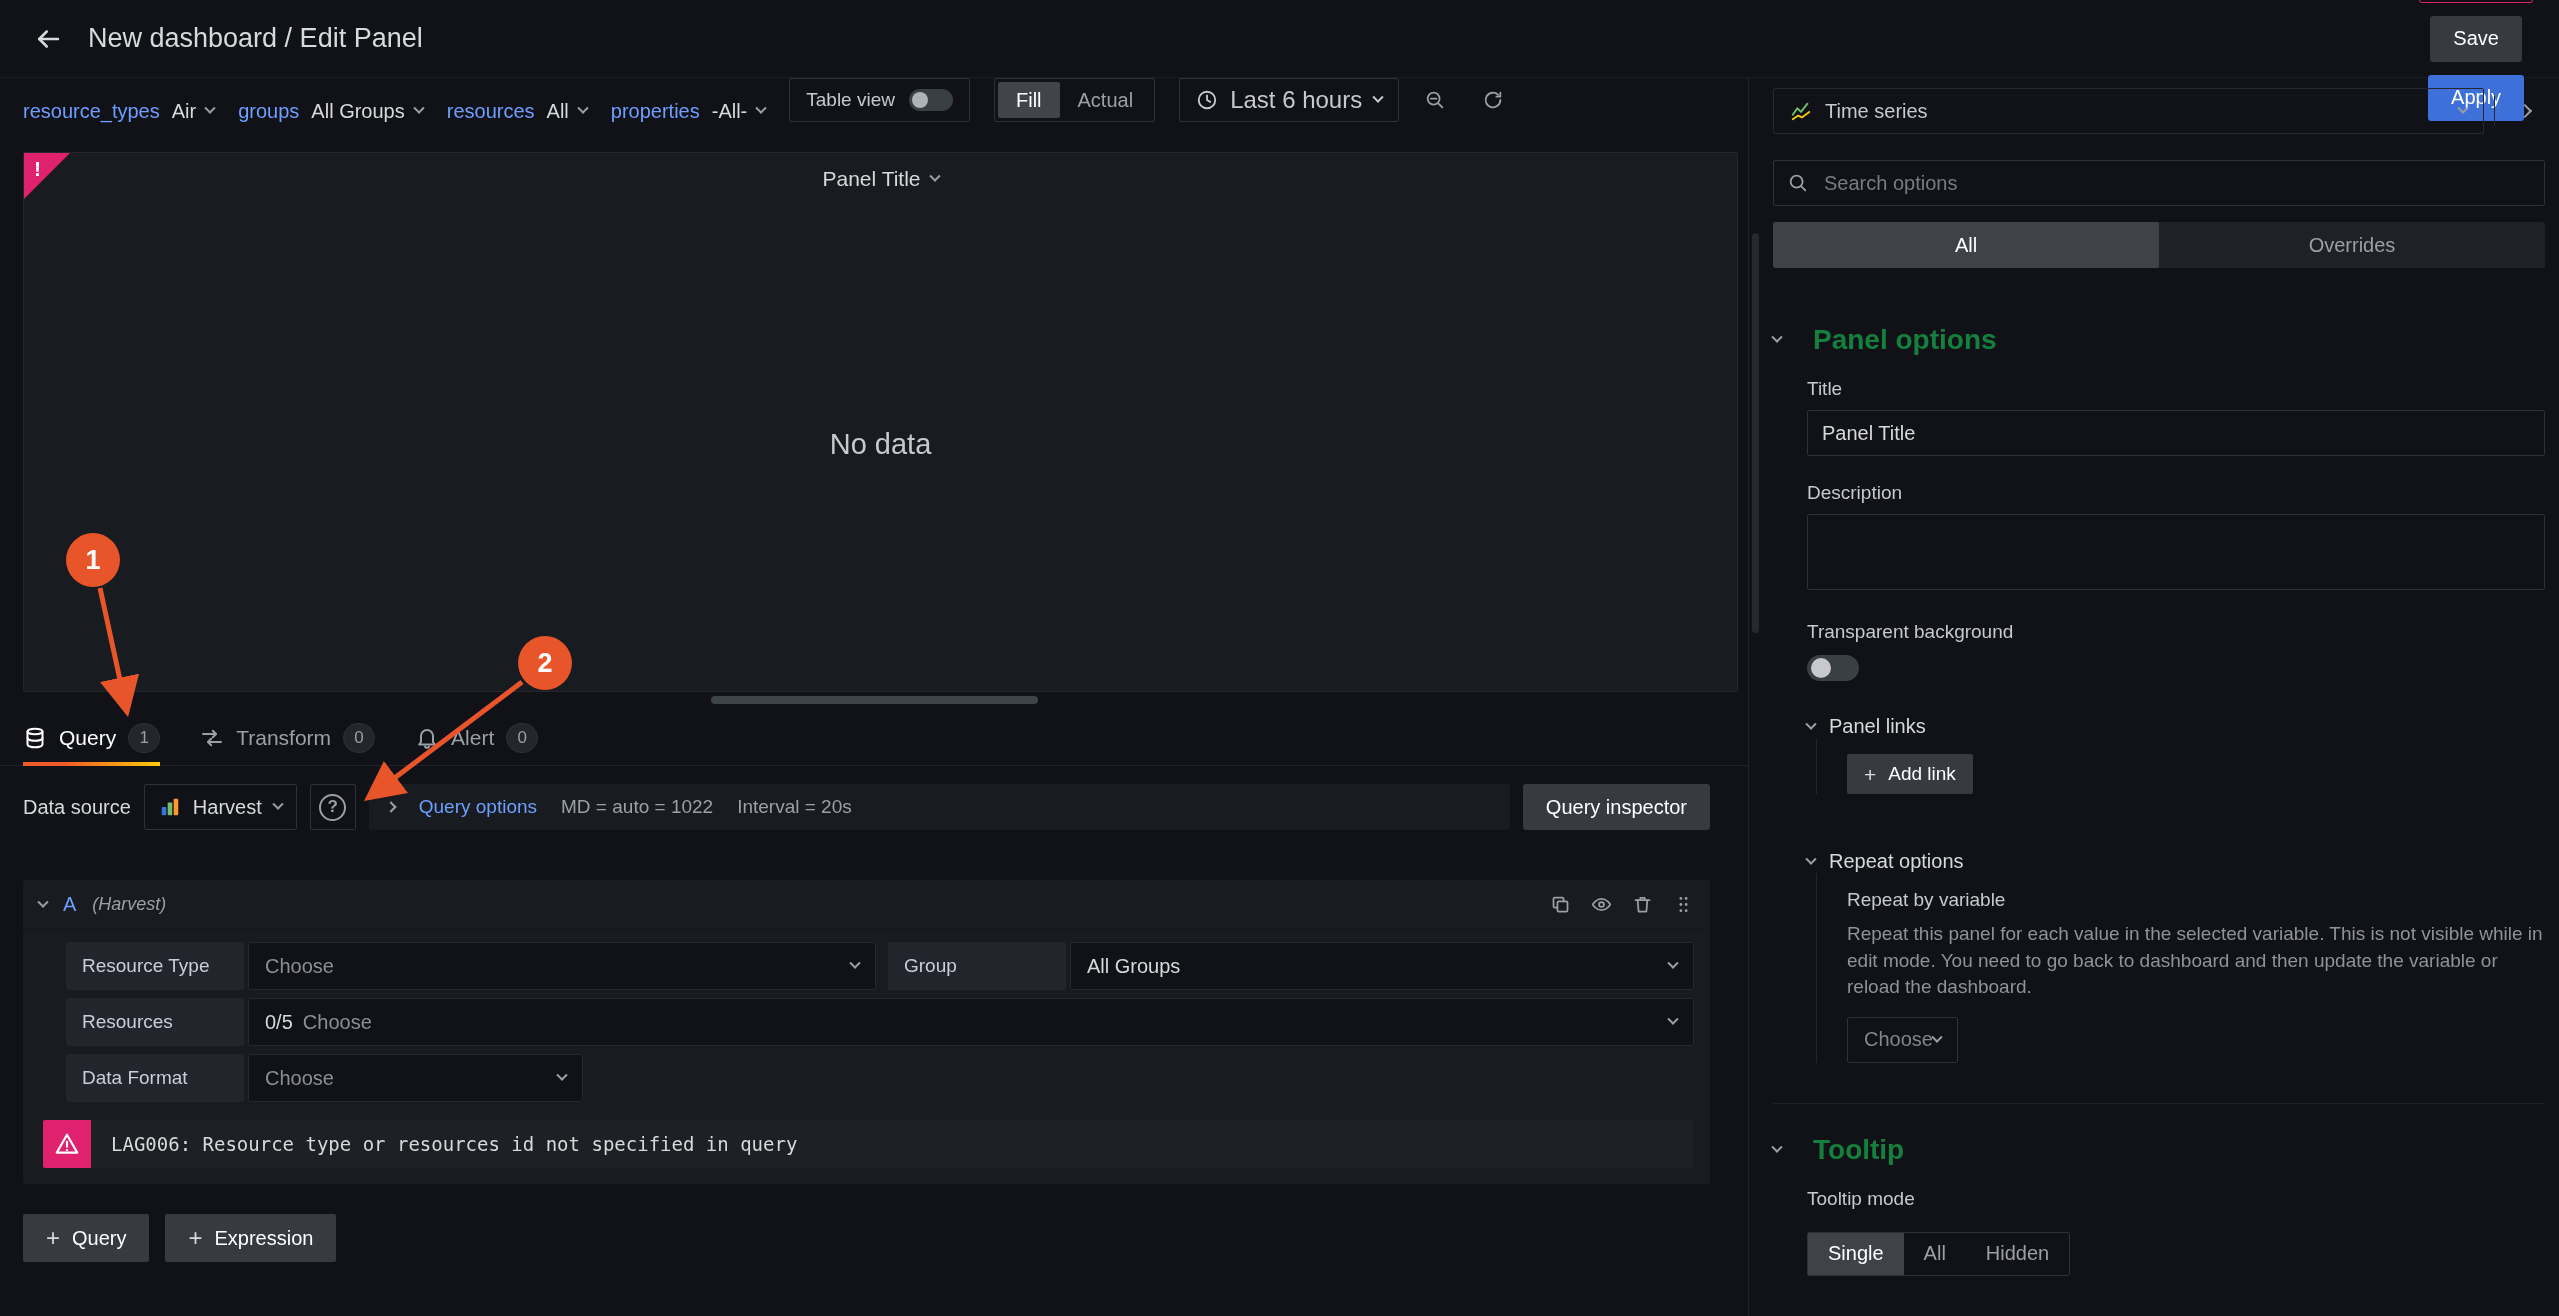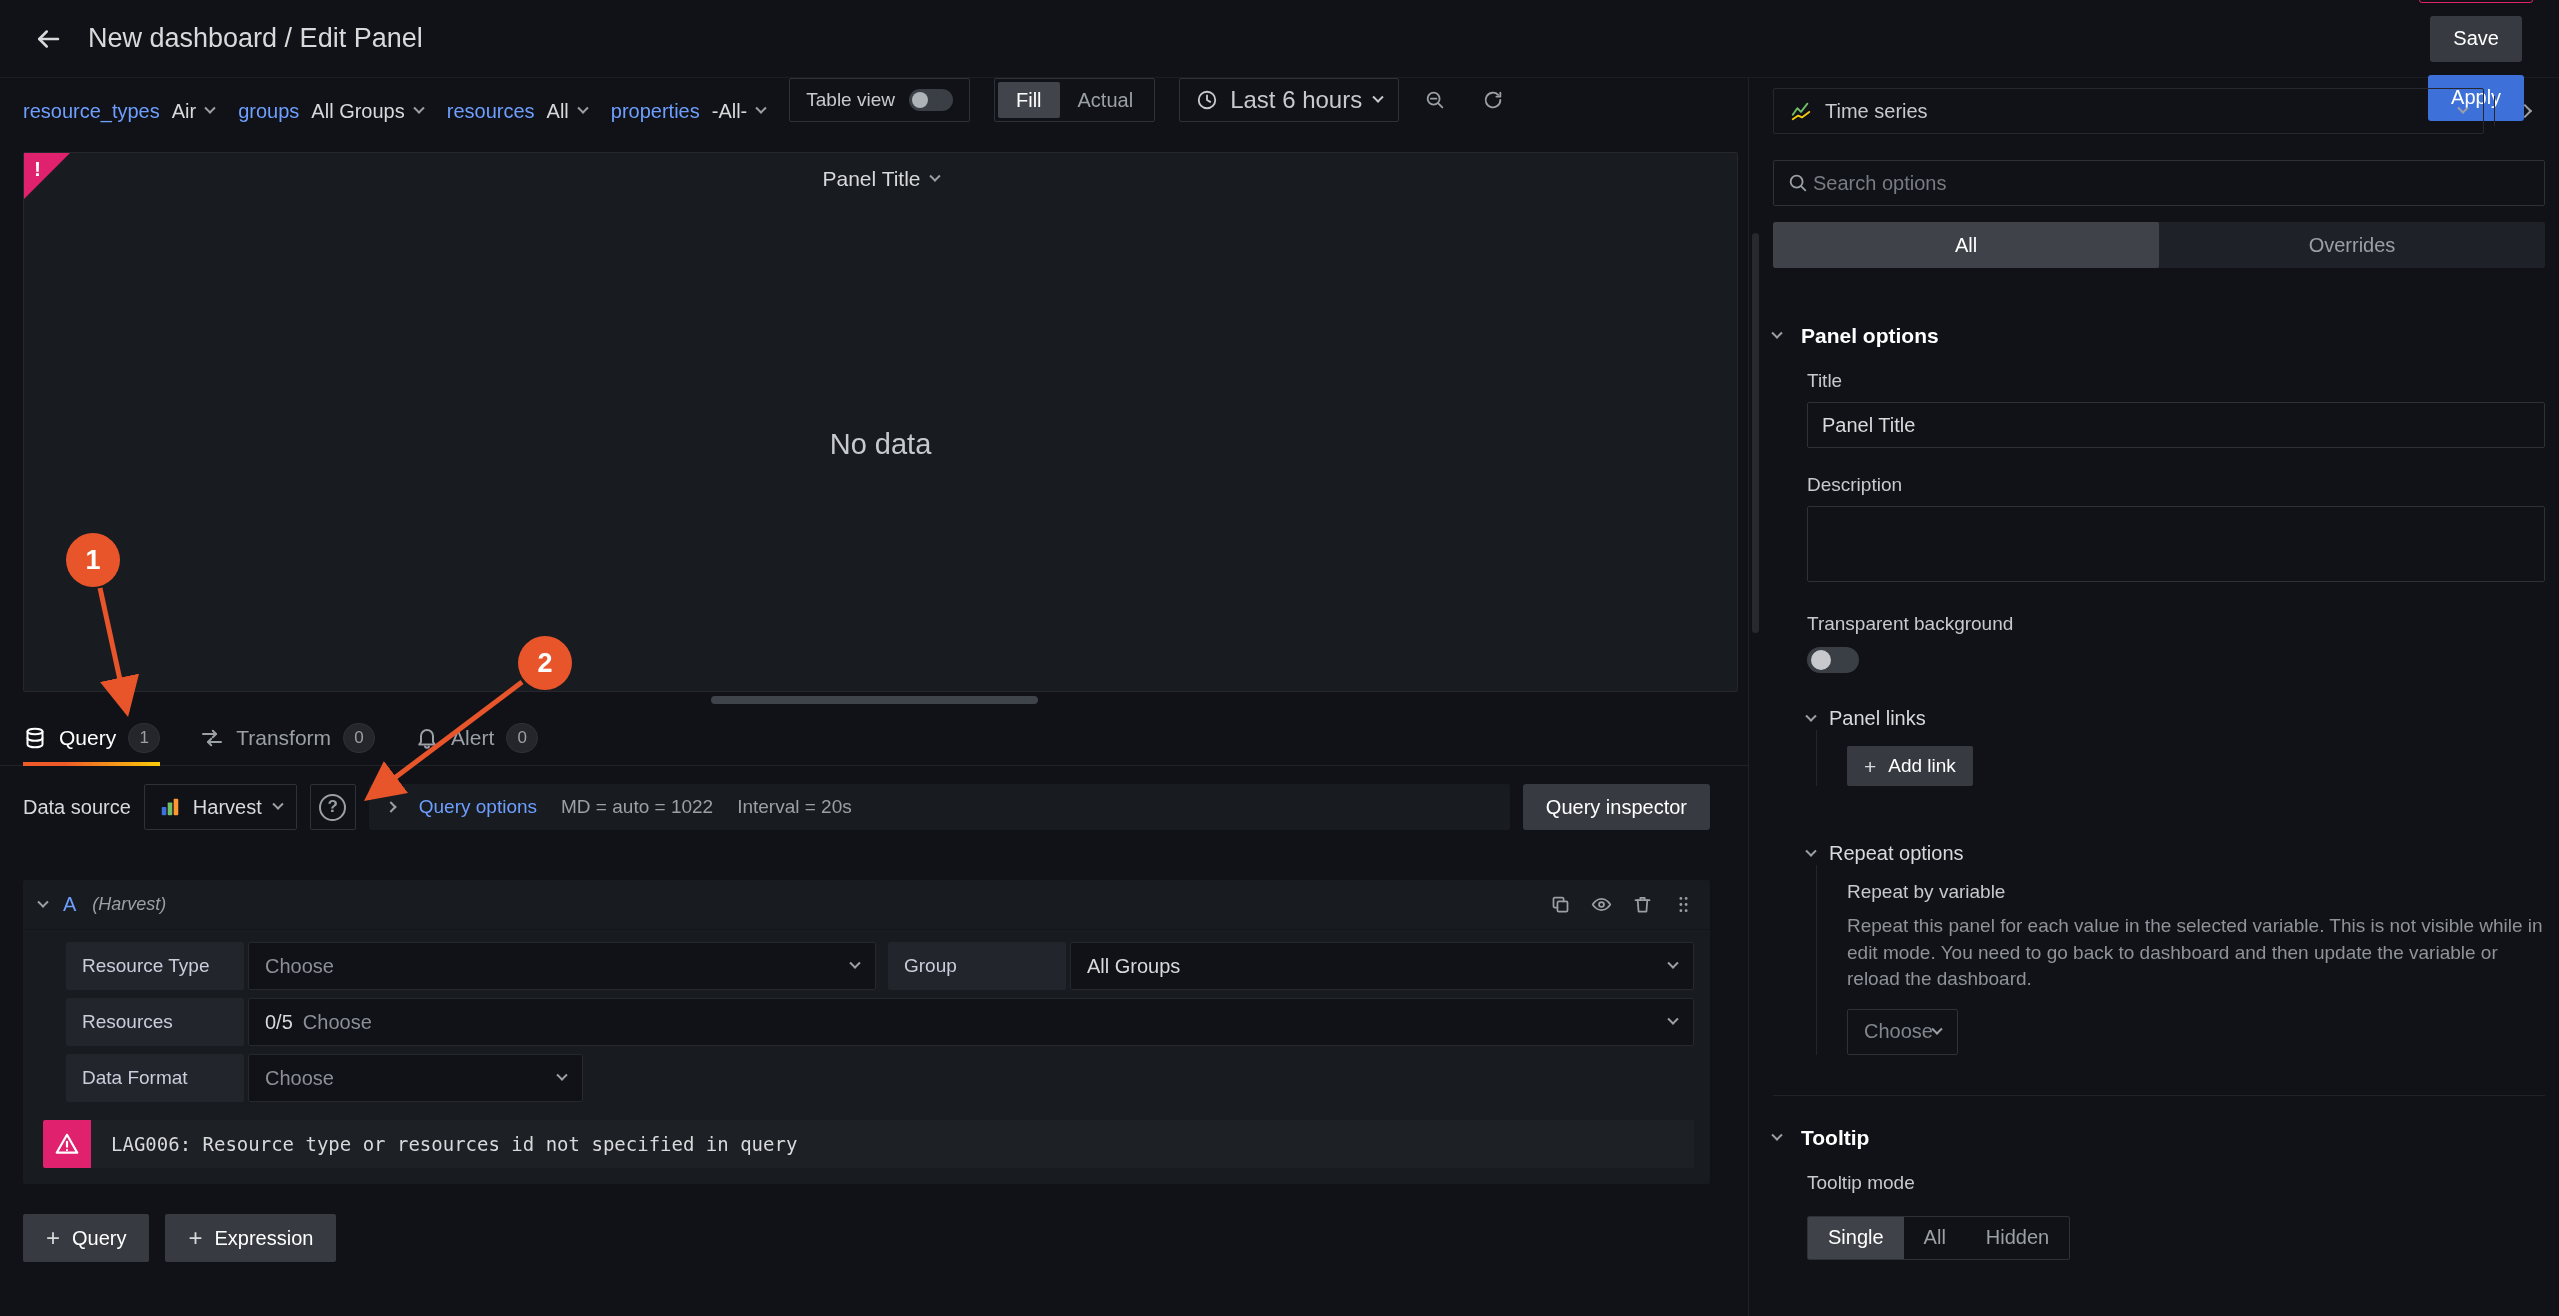--- a/index.html
+++ b/index.html
@@ -112,29 +112,29 @@
 
   
   .sb-scrollbar { position:absolute; left:3px; top:155px; width:7px; height:400px; border-radius:4px; background:#26292e; }
   .viz-row { margin-top:10px; display:flex; align-items:center; }
   .viz-picker { flex:1; height:46px; border:1px solid #26282e; border-radius:2px; display:flex; align-items:center; gap:13px; padding:0 16px; color:#c7c9cc; font-size:20px; }
   .viz-picker .chev { margin-left:auto; color:#9aa0a6; }
   .vdiv { width:1px; height:30px; background:#26282e; margin:0 10px; }
   .collapse-btn { width:40px; height:46px; display:flex; align-items:center; justify-content:center; color:#9aa0a6; }
   .search-row { margin-top:26px; position:relative; }
   .search-row .i { position:absolute; left:14px; top:12px; color:#9aa0a6; }
-  .search-input { width:100%; height:46px; background:#111217; border:1px solid #2c3235; border-radius:2px; color:#c7c9cc; font-size:20px; padding:0 16px 0 39px; outline:none; }
+  .search-input { width:100%; height:46px; background:#111217; border:1px solid #2c3235; border-radius:2px; color:#c7c9cc; font-size:20px; padding:0 16px 0 50px; outline:none; }
   .search-input::placeholder { color:#777c84; }
   .ov-tabs { margin-top:16px; display:flex; height:46px; background:#1f2128; border-radius:2px; overflow:hidden; }
   .ov-tab { flex:1; display:flex; align-items:center; justify-content:center; font-size:20px; color:#9aa0a6; }
   .ov-tab.active { background:#3f4248; color:#ffffff; border-radius:2px; }
 
   .section { margin-top:56px; }
   .section.divided { border-top:1px solid #202226; padding-top:30px; margin-top:40px; }
-  .section-header { display:flex; align-items:center; gap:20px; font-size:21px; font-weight:600; color:#ffffff; }
+  .section-header { display:flex; align-items:center; gap:32px; font-size:28px; font-weight:600; color:#15803d; }
   .section-header .chev { color:#9aa0a6; flex:none; }
   .section-content { padding-left:34px; }
   .field-label { font-size:19px; font-weight:500; color:#c7c9cc; margin:26px 0 10px; }
   .field-label.first { margin-top:22px; }
   .text-input { width:100%; height:46px; background:#111217; border:1px solid #2c3235; border-radius:2px; color:#d8d9da; font-size:20px; padding:0 14px; outline:none; }
   .textarea { width:100%; height:76px; background:#111217; border:1px solid #2c3235; border-radius:2px; color:#d8d9da; font-size:20px; padding:10px 14px; resize:none; outline:none; }
   .toggle { width:52px; height:26px; border-radius:13px; background:#3a3f45; position:relative; margin-top:12px; }
   .toggle::after { content:""; position:absolute; left:4px; top:3px; width:20px; height:20px; border-radius:50%; background:#c7c9cc; }
 
   .sub-section { margin-top:34px; }

